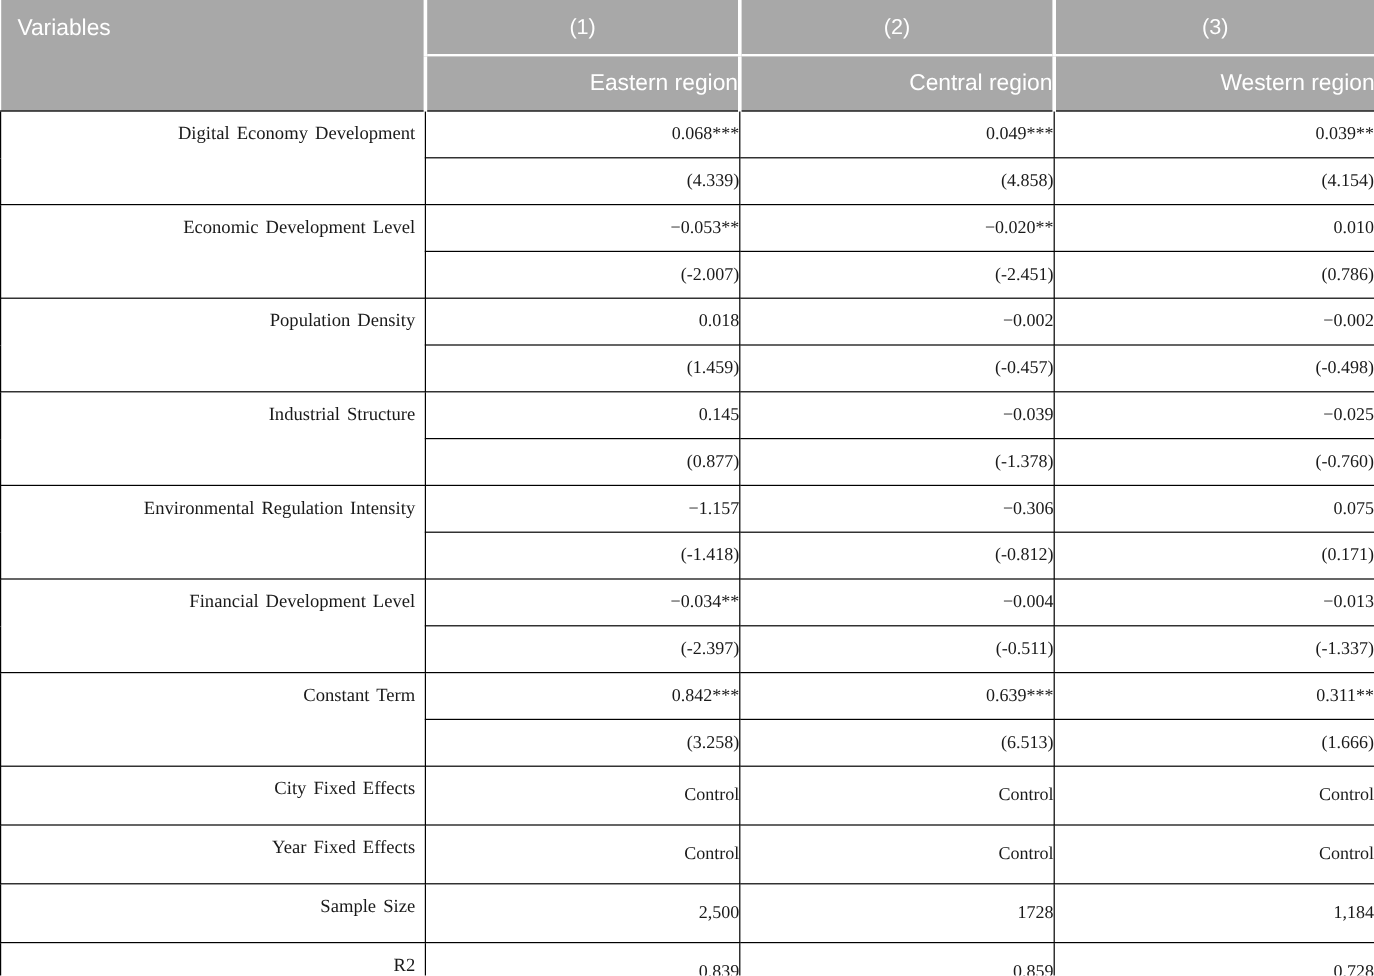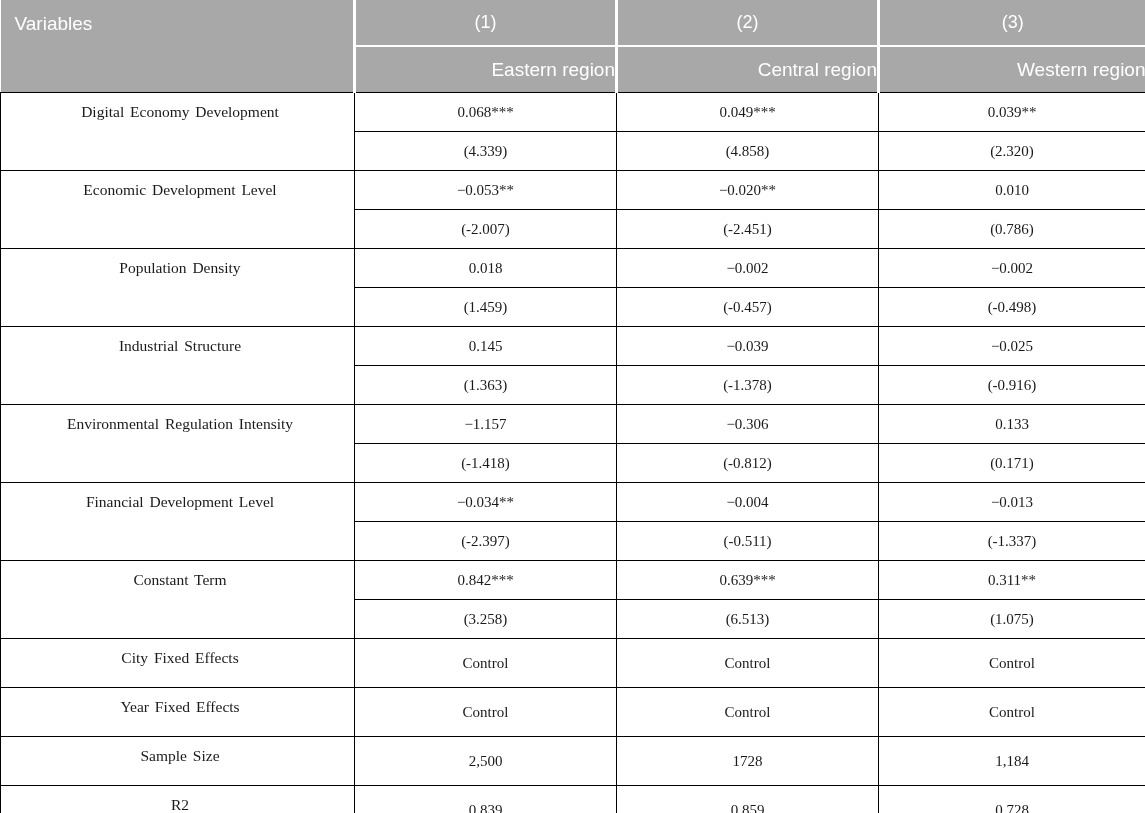--- a/index.html
+++ b/index.html
@@ -57,29 +57,29 @@
   }
   
   tbody td {
     border: 1px solid #000000;
     font-size: 15px;
     height: 38px;
     padding: 0;
     background: #ffffff;
   }
   tbody td.var-cell {
-    text-align: center;
+    text-align: right;
     vertical-align: top;
     padding: 10px 8px 0 13px;
     font-size: 15.5px;
     word-spacing: 2px;
     margin-left: 41px;
   }
   tbody td.val {
-    text-align: center;
+    text-align: right;
     vertical-align: middle;
   }
 </style>
 </head>
 <body>
 
 <div class="page">
   <table class="results-table">
     <colgroup>
       <col style="width:354px">
@@ -103,21 +103,21 @@
     <tbody id="table-body">
         <tr>
           <td class="var-cell" rowspan="2">Digital Economy Development</td>
           <td class="val">0.068***</td>
           <td class="val">0.049***</td>
           <td class="val">0.039**</td>
         </tr>
         <tr>
           <td class="val">(4.339)</td>
           <td class="val">(4.858)</td>
-          <td class="val">(2.320)</td>
+          <td class="val">(4.154)</td>
         </tr>
         <tr>
           <td class="var-cell" rowspan="2">Economic Development Level</td>
           <td class="val">−0.053**</td>
           <td class="val">−0.020**</td>
           <td class="val">0.010</td>
         </tr>
         <tr>
           <td class="val">(-2.007)</td>
           <td class="val">(-2.451)</td>
@@ -134,29 +134,29 @@
           <td class="val">(-0.457)</td>
           <td class="val">(-0.498)</td>
         </tr>
         <tr>
           <td class="var-cell" rowspan="2">Industrial Structure</td>
           <td class="val">0.145</td>
           <td class="val">−0.039</td>
           <td class="val">−0.025</td>
         </tr>
         <tr>
-          <td class="val">(1.363)</td>
+          <td class="val">(0.877)</td>
           <td class="val">(-1.378)</td>
-          <td class="val">(-0.916)</td>
+          <td class="val">(-0.760)</td>
         </tr>
         <tr>
           <td class="var-cell" rowspan="2">Environmental Regulation Intensity</td>
           <td class="val">−1.157</td>
           <td class="val">−0.306</td>
-          <td class="val">0.133</td>
+          <td class="val">0.075</td>
         </tr>
         <tr>
           <td class="val">(-1.418)</td>
           <td class="val">(-0.812)</td>
           <td class="val">(0.171)</td>
         </tr>
         <tr>
           <td class="var-cell" rowspan="2">Financial Development Level</td>
           <td class="val">−0.034**</td>
           <td class="val">−0.004</td>
@@ -169,21 +169,21 @@
         </tr>
         <tr>
           <td class="var-cell" rowspan="2">Constant Term</td>
           <td class="val">0.842***</td>
           <td class="val">0.639***</td>
           <td class="val">0.311**</td>
         </tr>
         <tr>
           <td class="val">(3.258)</td>
           <td class="val">(6.513)</td>
-          <td class="val">(1.075)</td>
+          <td class="val">(1.666)</td>
         </tr>
         <tr>
           <td class="var-cell">City Fixed Effects</td>
           <td class="val">Control</td>
           <td class="val">Control</td>
           <td class="val">Control</td>
         </tr>
         <tr>
           <td class="var-cell">Year Fixed Effects</td>
           <td class="val">Control</td>

